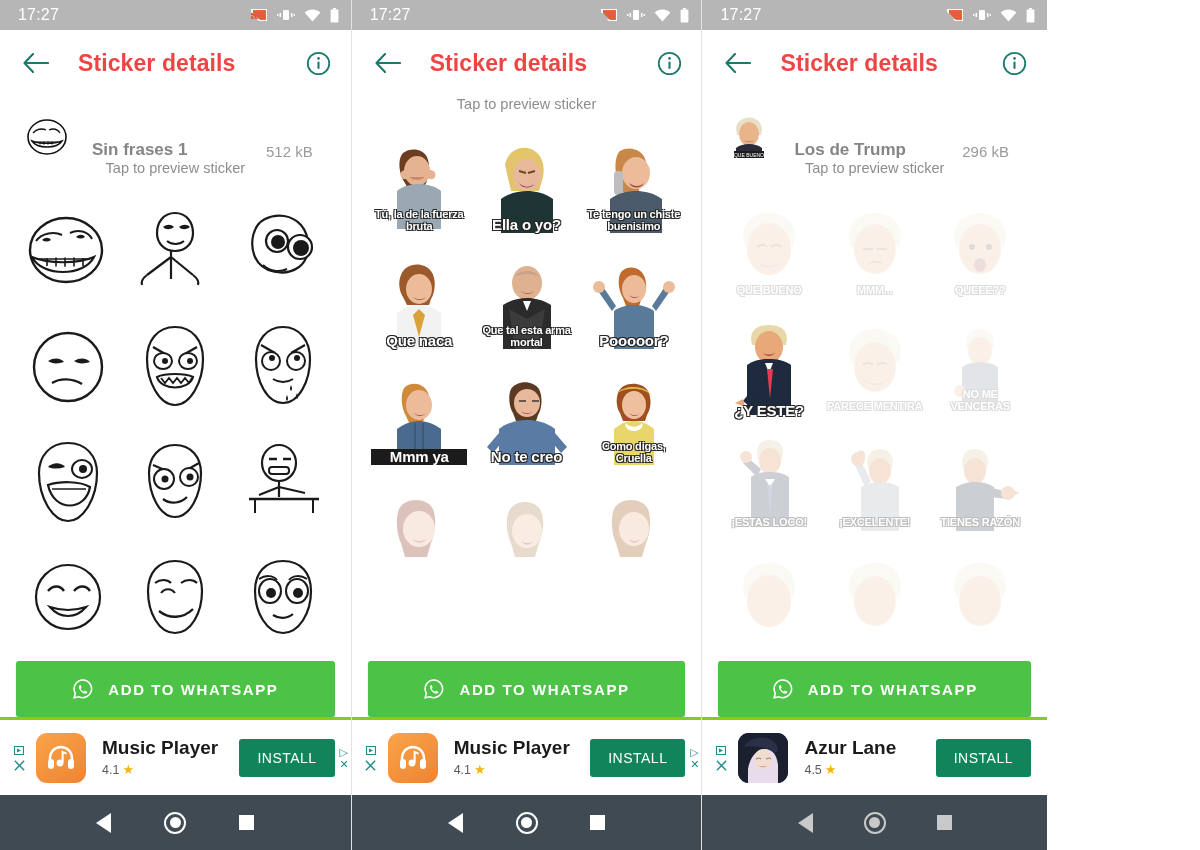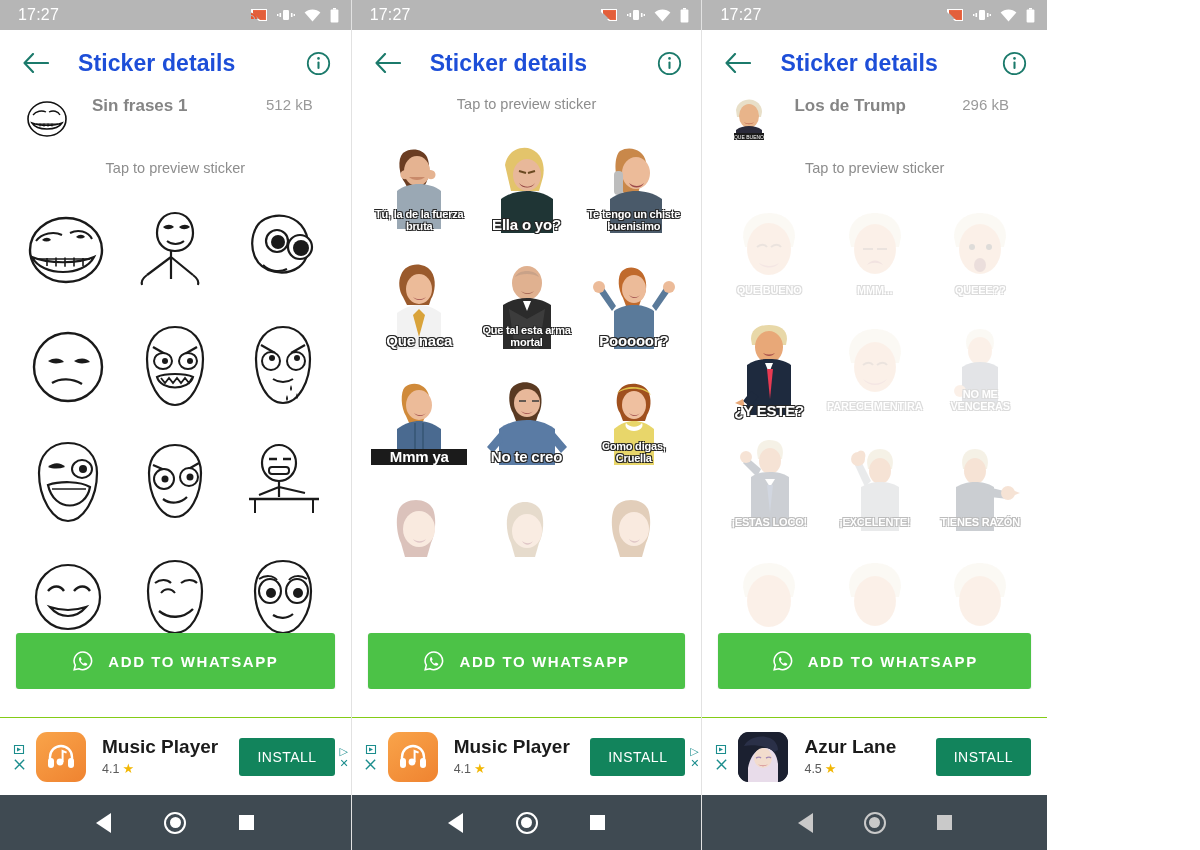--- a/index.html
+++ b/index.html
@@ -51,35 +51,35 @@
   }
   .back-btn {
     width:40px; height:40px;
     display:flex; align-items:center; justify-content:center;
     cursor:pointer;
   }
   .appbar-title {
     flex:1;
     font-size:23px;
     font-weight:700;
-    color:#1d4ed8;
+    color:#ef4444;
     margin-left:22px;
     letter-spacing:.1px;
   }
   .info-btn {
     width:36px;height:36px;
     display:flex;align-items:center;justify-content:center;
     cursor:pointer;
   }
 
   
   .packrow {
     flex:0 0 64px;
     display:flex;
-    align-items:flex-start;
+    align-items:flex-end;
     padding:0 18px 0 24px;
   }
   .pack-thumb {
     width:46px; height:46px;
     flex:0 0 46px;
     display:flex;align-items:center;justify-content:center;
     overflow:hidden;
   }
   .pack-name {
     flex:1;
@@ -170,22 +170,21 @@
   }
 
   
   .ad {
     flex:0 0 78px;
     background:#ffffff;
     display:flex;
     align-items:center;
     padding-left:8px;
     position:relative;
-    border-top:1px solid #84cc16;
-    margin-top:28px;
+    border-top:3px solid #84cc16;
   }
   .ad-marks {
     width:22px;
     display:flex;flex-direction:column;align-items:center;gap:2px;
     color:#1b8d8d;
   }
   .ad-icon {
     width:50px;height:50px;
     border-radius:11px;
     flex:0 0 50px;

